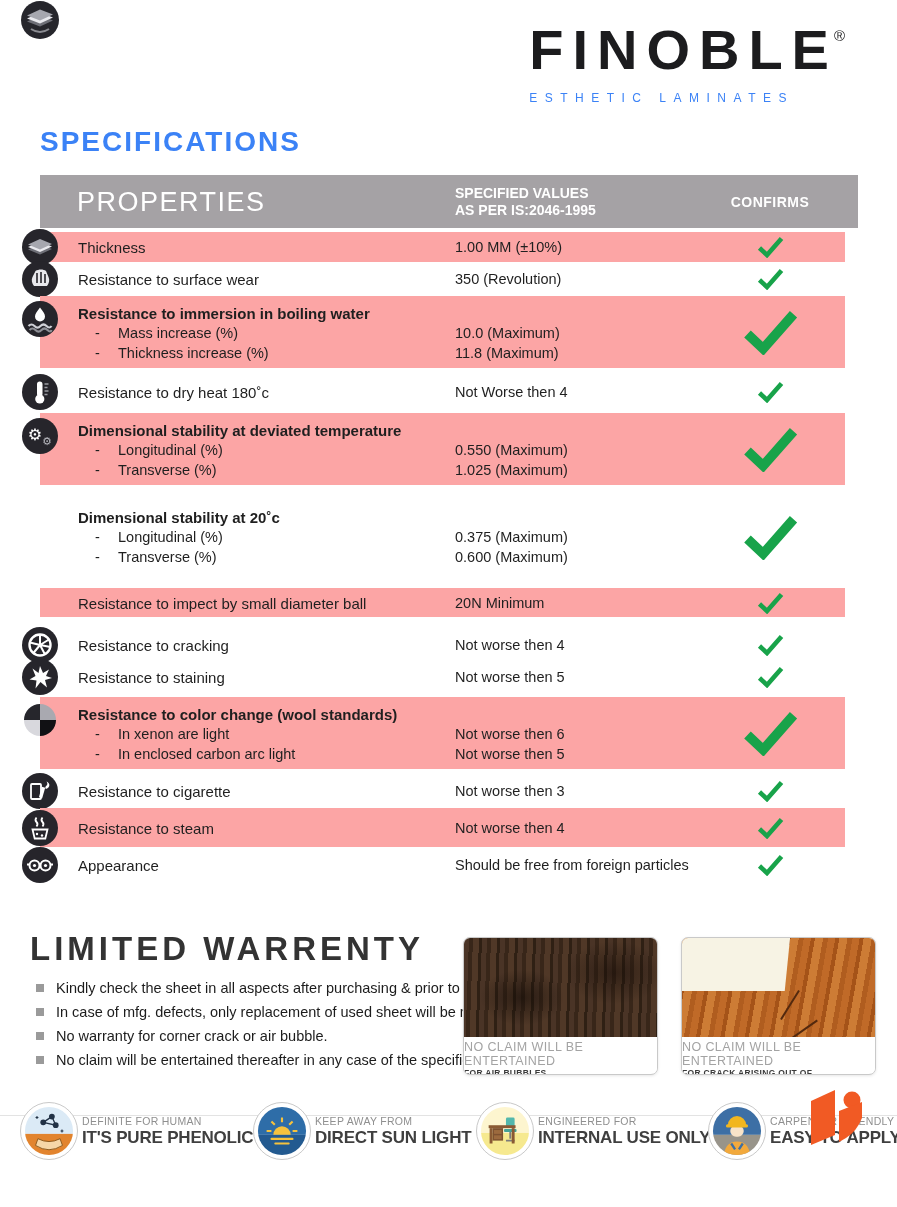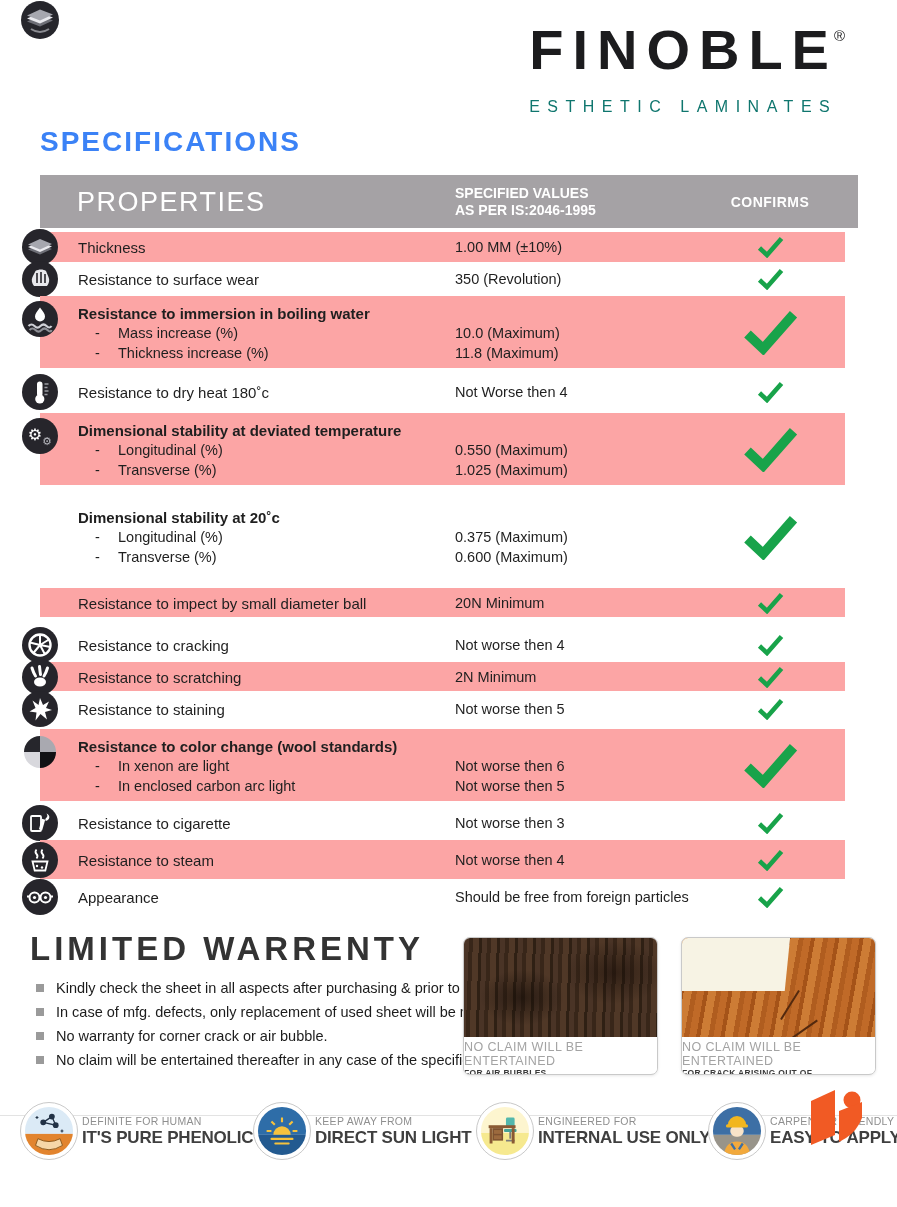--- a/index.html
+++ b/index.html
@@ -6,21 +6,21 @@
   .page{position:relative;width:897px;height:1207px;background:#fff;overflow:hidden;
         font-family:"Liberation Sans",sans-serif;color:#1f1f1f;}
 
   
   .tl-icon{position:absolute;left:21px;top:1px;width:38px;height:38px;}
 
   
   .logo{position:absolute;top:22px;right:52px;text-align:left;}
   .logo-name{font-size:56px;font-weight:bold;letter-spacing:9px;color:#1c1c1e;line-height:1;white-space:nowrap;}
   .logo-reg{font-size:15px;font-weight:normal;vertical-align:28px;letter-spacing:0;margin-left:-4px;}
-  .logo-tag{margin-top:20px;font-size:16px;letter-spacing:7.5px;color:#0f766e;white-space:nowrap;}
+  .logo-tag{margin-top:13px;font-size:12px;letter-spacing:7.5px;color:#3b82f6;white-space:nowrap;}
 
   
   .spec-title{position:absolute;left:40px;top:126px;font-size:28px;font-weight:bold;letter-spacing:2px;color:#3b82f6;}
 
   
   .table{position:absolute;left:40px;top:175px;width:818px;}
   .thead{height:53px;background:#a5a2a5;position:relative;color:#fff;}
   .th-prop{position:absolute;left:37px;top:50%;transform:translateY(-50%);font-size:27px;letter-spacing:1.5px;font-weight:normal;}
   .th-val{position:absolute;left:415px;top:50%;transform:translateY(-50%);font-size:14px;font-weight:bold;line-height:17px;}
   .th-conf{position:absolute;left:650px;width:160px;top:50%;transform:translateY(-50%);text-align:center;font-size:14px;font-weight:bold;letter-spacing:.5px;}
@@ -252,36 +252,20 @@
         </span>
         <span class="rname">Resistance to cracking</span>
         <span class="rval">Not worse then 4</span>
         <span class="rcheck">
             <svg class="ck sm" viewBox="0 0 27 22">
               <path d="M2.5 12 L10 19 L24.5 2.5" fill="none" stroke="#18a34a" stroke-width="4.6"></path>
             </svg>
           </span>
       </div>
 
-      <div class="row simple shade" style="height:29px;margin-top:3px">
-        <span class="ricon">
-          <svg viewBox="0 0 36 36">
-              <circle cx="18" cy="18" r="18" fill="#26252b"></circle>
-            <ellipse cx="18" cy="23" rx="6" ry="4.5" fill="#ffffff"></ellipse>
-            <path d="M10 9 q1.5 5 3.5 8 M17.5 7.5 q.5 5 1 8 M25.5 9 q-1.5 5 -3.5 8" stroke="#ffffff" stroke-width="3" stroke-linecap="round" fill="none"></path>
-            </svg>
-        </span>
-        <span class="rname">Resistance to scratching</span>
-        <span class="rval">2N Minimum</span>
-        <span class="rcheck">
-            <svg class="ck sm" viewBox="0 0 27 22">
-              <path d="M2.5 12 L10 19 L24.5 2.5" fill="none" stroke="#18a34a" stroke-width="4.6"></path>
-            </svg>
-          </span>
-      </div>
 
       <div class="row simple" style="height:29px;margin-top:3px">
         <span class="ricon">
           <svg viewBox="0 0 36 36">
               <circle cx="18" cy="18" r="18" fill="#26252b"></circle>
             <polygon points="18,7 21,14 27,10.5 24,17 30,19 23,21 25,28.5 18.5,23 13.5,29.5 14.5,21.5 7.5,20.5 13.5,17 10.5,9.5 16.5,14" fill="#ffffff"></polygon>
             </svg>
         </span>
         <span class="rname">Resistance to staining</span>
         <span class="rval">Not worse then 5</span>

